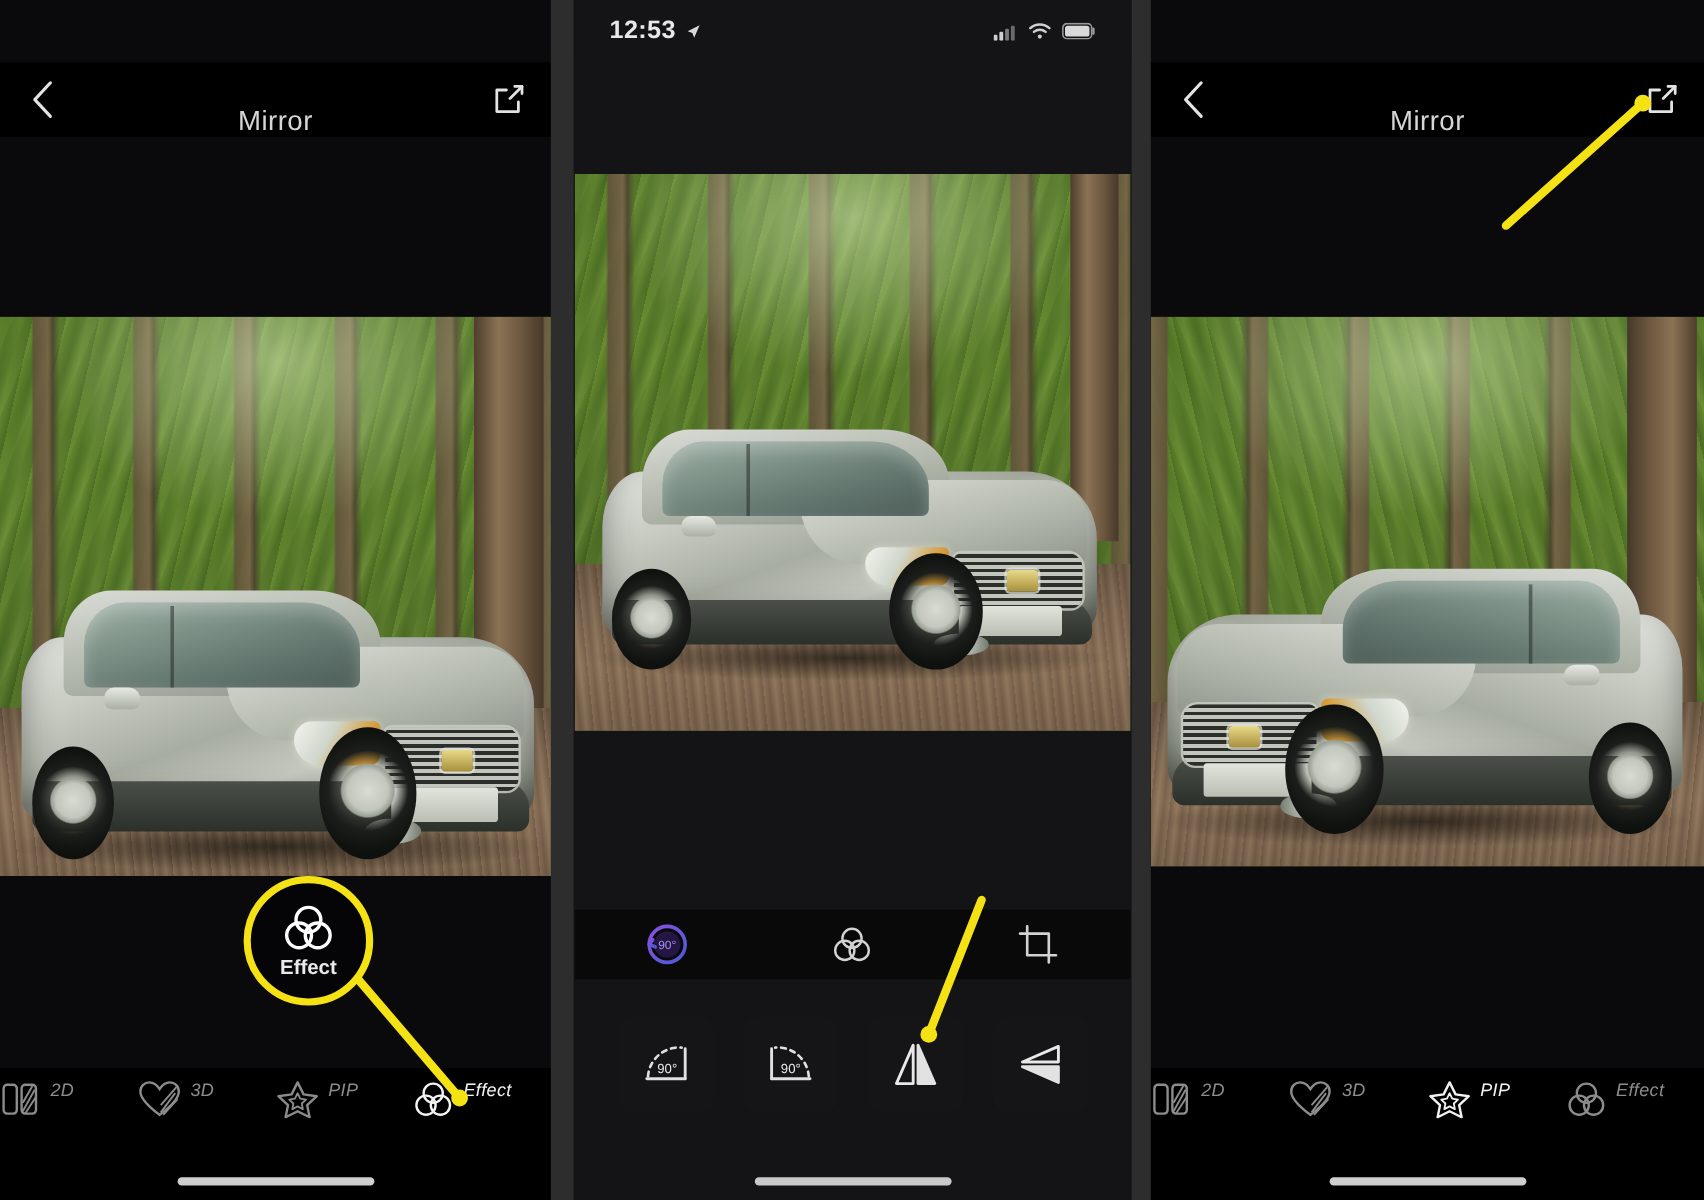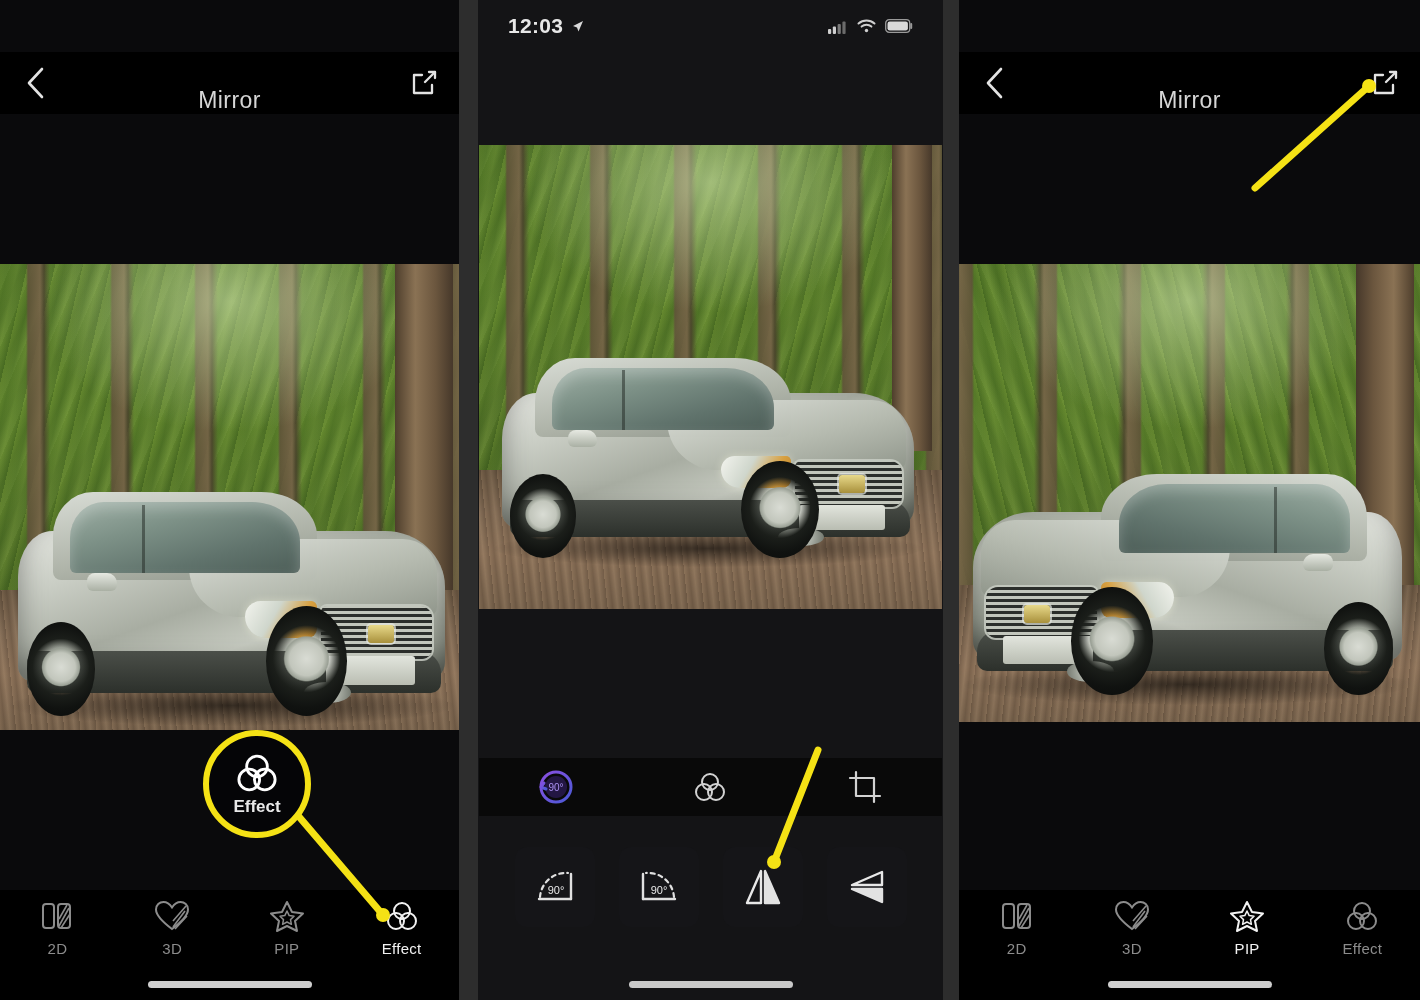--- a/index.html
+++ b/index.html
@@ -213,23 +213,24 @@
     display: flex; align-items: center; justify-content: center;
   }
 
   
   .tabbar {
     position: absolute; left: 0; right: 0; bottom: 0; height: 110px;
     background: #000;
     display: flex; align-items: flex-start; padding-top: 10px;
   }
   .tab-item {
-    flex: 1; display: flex; flex-direction: column;
-    align-items: center; gap: 8px;
+    flex: 1; display: flex; flex-direction: row;
+    gap: 8px;
     color: #8c8c8c;
+    font-style: italic;
   }
   .tab-item.active { color: #f2f2f2; }
   .tab-label { font-size: 15px; letter-spacing: .3px; }
 
   .home-indicator {
     position: absolute; bottom: 12px; left: 50%;
     transform: translateX(-50%);
     width: 164px; height: 7px; border-radius: 4px;
     background: #cfcfcf;
   }
@@ -343,21 +344,21 @@
         <circle cx="23" cy="21" r="8" fill="none" stroke="#ffffff" stroke-width="2.2"></circle>
       </svg>
       <span class="callout-label">Effect</span>
     </div>
   </div>
 
   <div class="panel" id="panel-2">
 
     <div class="statusbar">
       <div class="status-time">
-        <span>12:03</span>
+        <span>12:53</span>
         <svg class="loc-arrow" width="15" height="15" viewBox="0 0 15 15">
           <path d="M13 2 L3 7 L7 8.5 L8.5 12.5 Z" fill="#d9d9d9"></path>
         </svg>
       </div>
       <div class="status-right">
         <svg width="20" height="15" viewBox="0 0 20 15">
           <rect x="0" y="10" width="3.2" height="5" rx="1" fill="#cfcfcf"></rect>
           <rect x="4.8" y="7.5" width="3.2" height="7.5" rx="1" fill="#cfcfcf"></rect>
           <rect x="9.6" y="5" width="3.2" height="10" rx="1" fill="#7a7a7a"></rect>
           <rect x="14.4" y="2.5" width="3.2" height="12.5" rx="1" fill="#6b6b6b"></rect>

